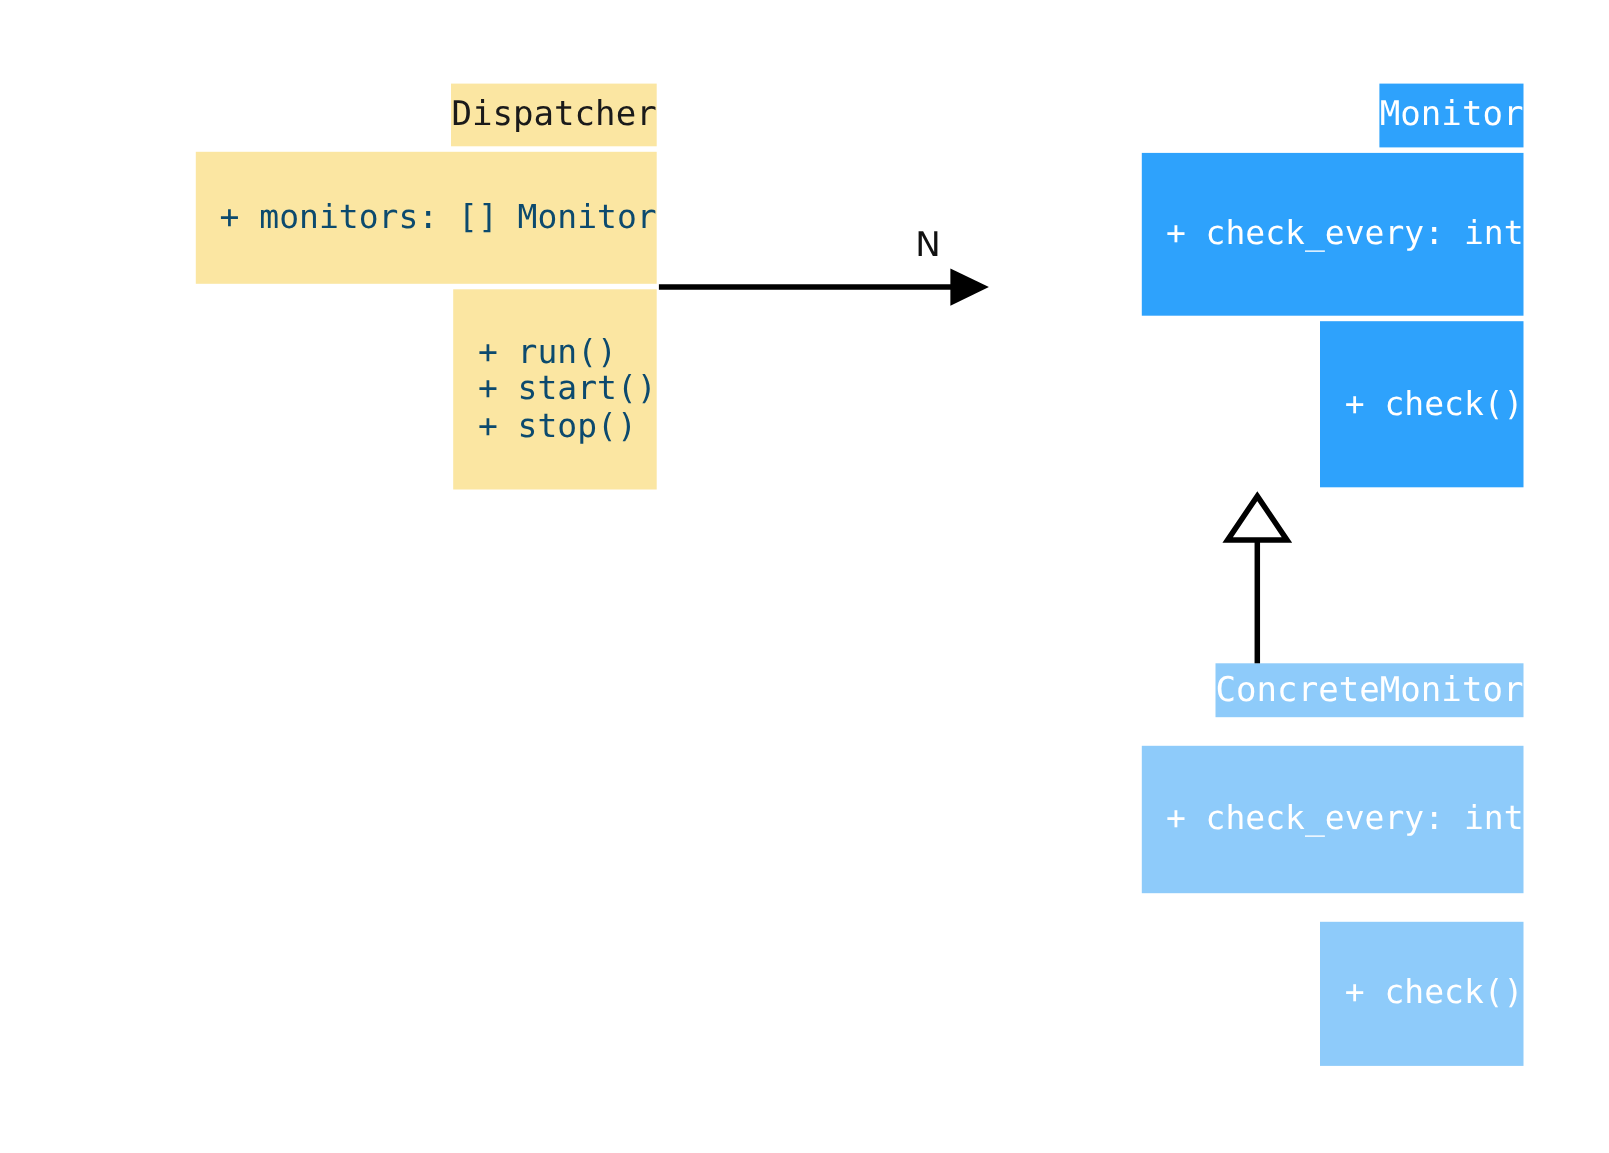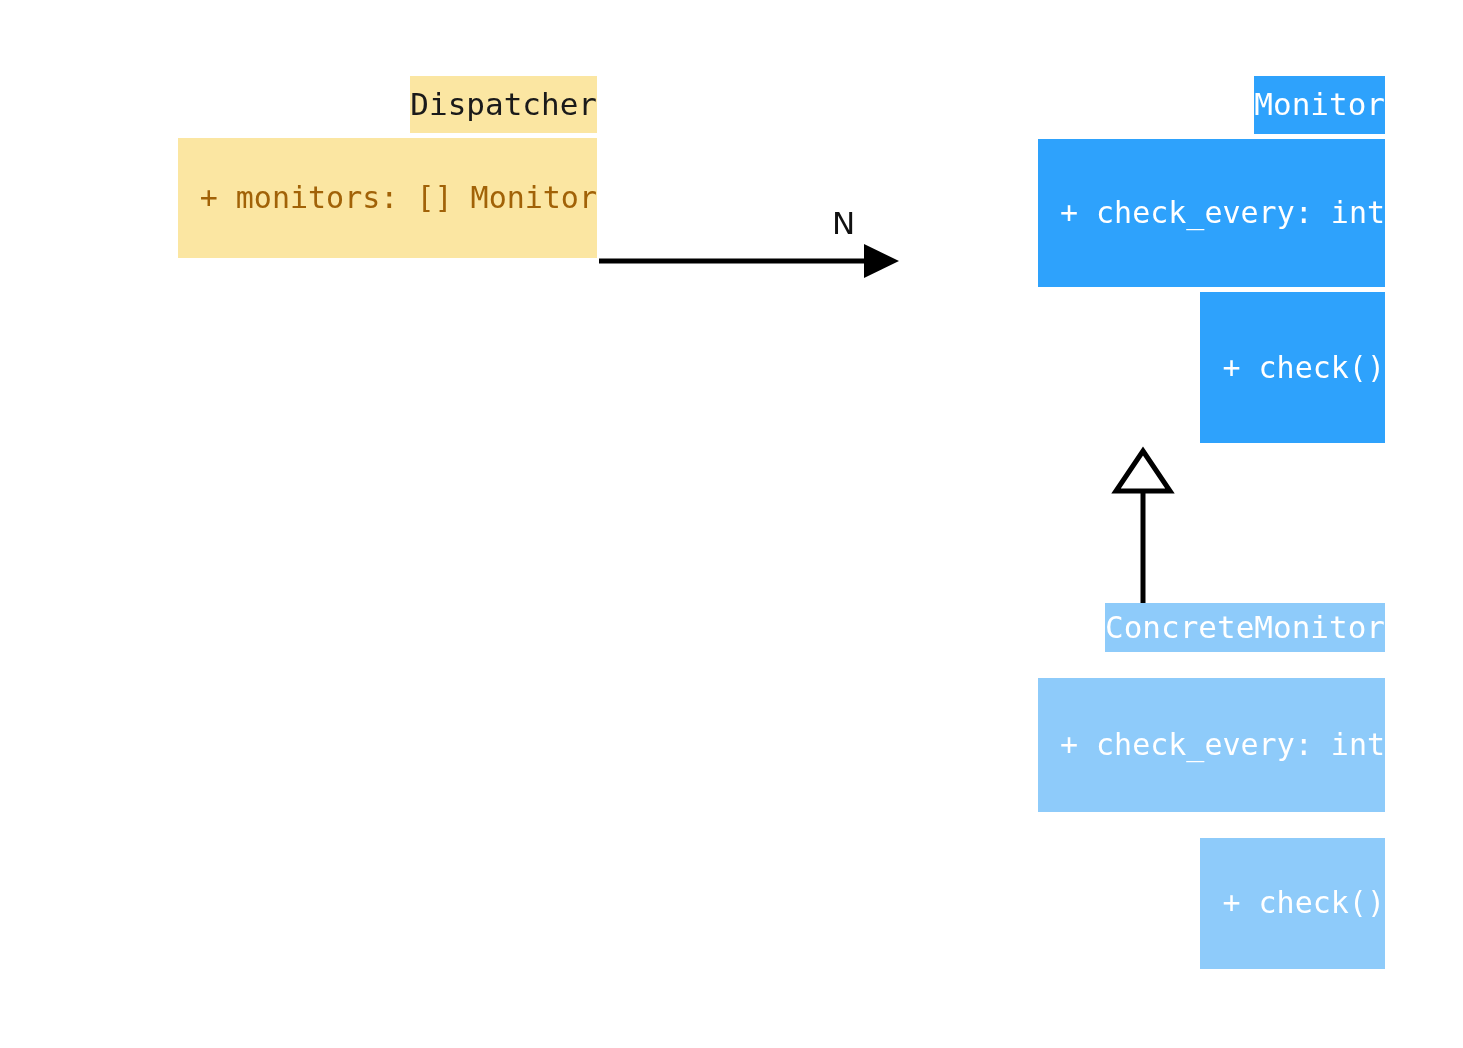--- a/index.html
+++ b/index.html
@@ -50,21 +50,21 @@
   .member {
     font-size: 30px;
     line-height: 1.12;
     white-space: pre;
     text-align: left;
   }
 
   
   .theme-yellow .compartment { background: #fbe6a2; }
   .theme-yellow .class-title  { color: #1a1a1a; }
-  .theme-yellow .member       { color: #a16207; }
+  .theme-yellow .member       { color: #0c4a6e; }
 
   
   .theme-blue .compartment { background: #2ea2fc; }
   .theme-blue .class-title { color: #ffffff; }
   .theme-blue .member      { color: #ffffff; }
 
   
   .theme-lightblue .compartment { background: #8ecbfa; }
   .theme-lightblue .class-title { color: #ffffff; }
   .theme-lightblue .member      { color: #ffffff; }
@@ -97,20 +97,27 @@
     <div class="compartment" style="height:57px;">
       <div class="class-title">Dispatcher</div>
     </div>
 
     <div class="compartment" style="height:120px;">
       <div class="member-list">
         <div class="member">+ monitors: [] Monitor</div>
       </div>
     </div>
 
+    <div class="compartment" style="height:182px;">
+      <div class="member-list">
+        <div class="member">+ run()</div>
+        <div class="member">+ start()</div>
+        <div class="member">+ stop()</div>
+      </div>
+    </div>
   </div>
 
   <div class="uml-class theme-blue" style="left:901px; top:76px; width:484px; height:367px;">
 
     <div class="compartment" style="height:58px;">
       <div class="class-title abstract">Monitor</div>
     </div>
 
     <div class="compartment" style="height:148px;">
       <div class="member-list">

